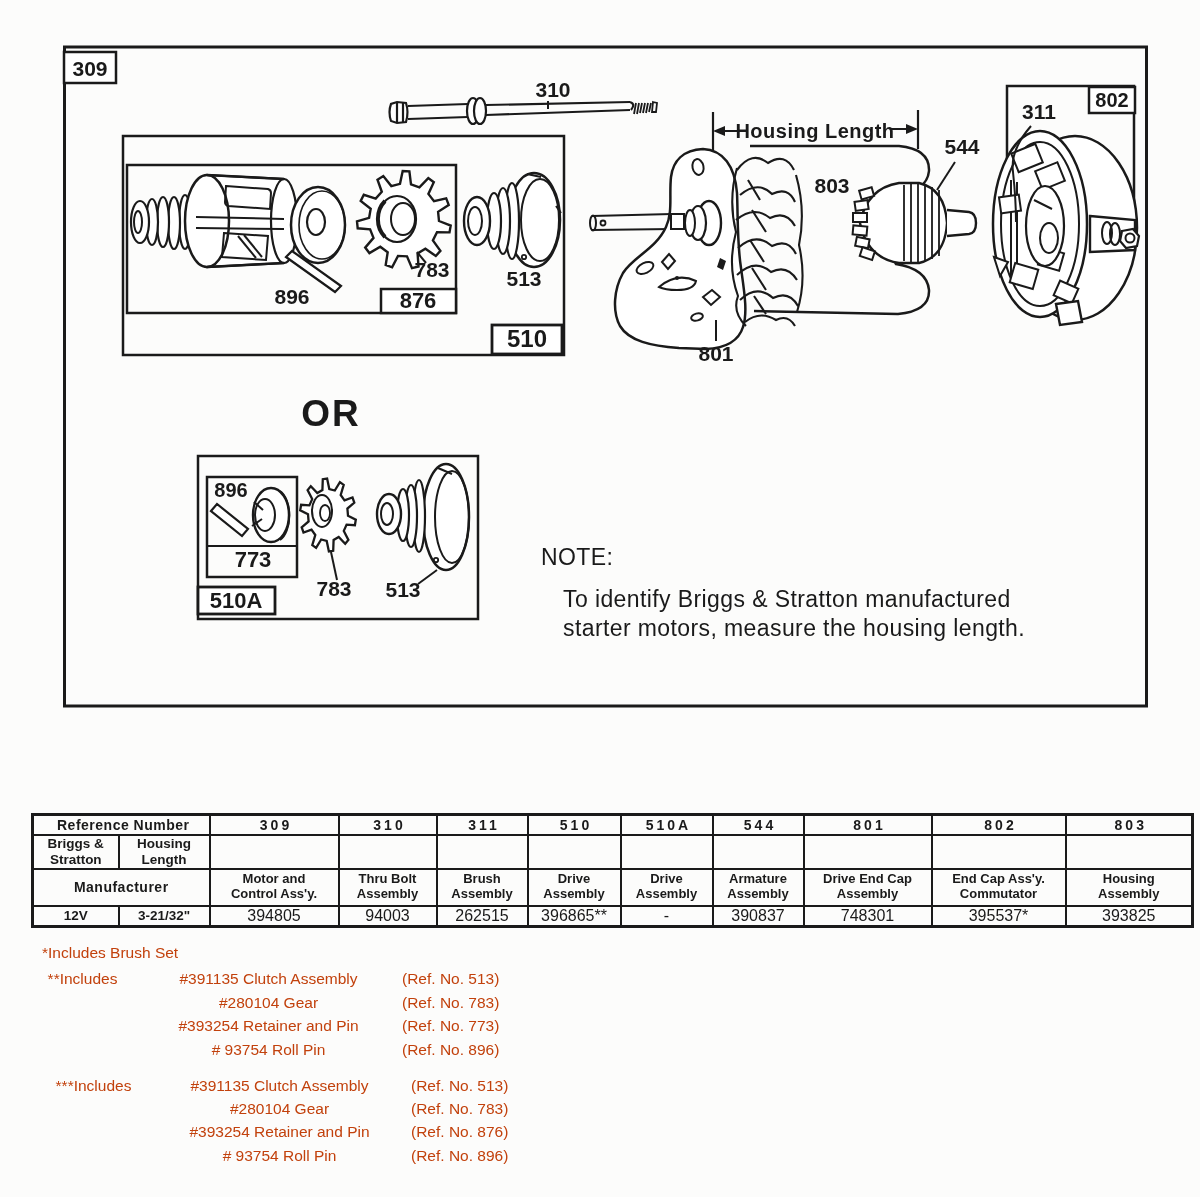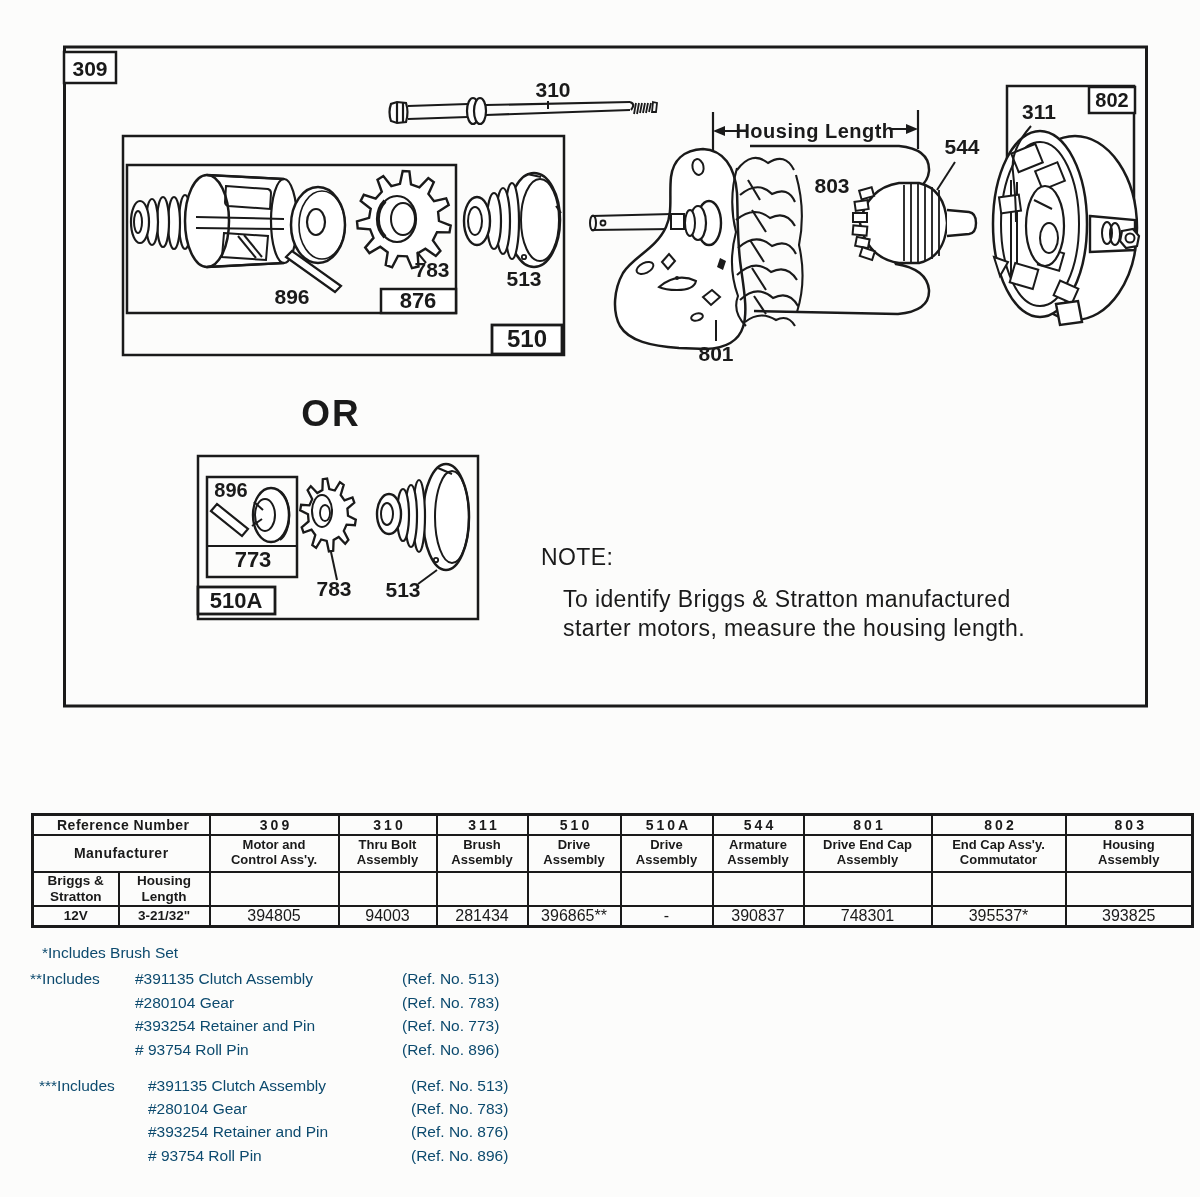--- a/index.html
+++ b/index.html
@@ -18,21 +18,21 @@
   table.parts{position:absolute;left:31px;top:813px;border-collapse:collapse;table-layout:fixed;border:3px solid #1a1a1a;}
   .parts td,.parts th{border:2px solid #1a1a1a;text-align:center;vertical-align:middle;padding:0 2px;white-space:pre-line;line-height:1.15;overflow:hidden;}
   .refrow th{font-size:14px;font-weight:700;letter-spacing:3px;padding-left:6px;}
   th.refhead{letter-spacing:.5px;}
   .partname{font-size:13px;font-weight:700;}
   .mfr{font-size:14px;font-weight:700;letter-spacing:.5px;}
   .brand{font-size:13.5px;font-weight:700;}
   .vrow td{font-size:16px;font-weight:400;}
   .vrow td.vh{font-weight:700;font-size:13.5px;}
   
-  .fn{position:absolute;font-size:15.5px;color:#0c4a6e;}
+  .fn{position:absolute;font-size:15.5px;color:#c2410c;text-align:center;}
   .fn1{left:42px;top:944px;}
   .fngrid{display:grid;}
   .fn2{left:30px;top:967px;grid-template-columns:105px 267px auto;line-height:23.5px;}
   .fn3{left:27px;top:1074px;grid-template-columns:109px 263px auto;line-height:23.2px;margin-left:12px;}
 </style>
 </head>
 <body>
 
 <div class="stage">
 
@@ -287,62 +287,62 @@
     <th>309</th>
     <th>310</th>
     <th>311</th>
     <th>510</th>
     <th>510A</th>
     <th>544</th>
     <th>801</th>
     <th>802</th>
     <th>803</th>
   </tr>
-  <tr style="height:37px">
-    <td colspan="2" class="mfr">Manufacturer</td>
-    <td class="partname">Motor and
-Control Ass'y.</td>
-    <td class="partname">Thru Bolt
-Assembly</td>
-    <td class="partname">Brush
-Assembly</td>
-    <td class="partname">Drive
-Assembly</td>
-    <td class="partname">Drive
-Assembly</td>
-    <td class="partname">Armature
-Assembly</td>
-    <td class="partname">Drive End Cap
-Assembly</td>
-    <td class="partname">End Cap Ass'y.
-Commutator</td>
-    <td class="partname">Housing
-Assembly</td>
-  </tr>
   <tr style="height:34px">
     <td class="brand">Briggs &amp;
 Stratton</td>
     <td class="brand">Housing
 Length</td>
     <td></td>
           <td></td>
           <td></td>
     <td></td>
           <td></td>
           <td></td>
     <td></td>
           <td></td>
           <td></td>
   </tr>
+  <tr style="height:37px">
+    <td colspan="2" class="mfr">Manufacturer</td>
+    <td class="partname">Motor and
+Control Ass'y.</td>
+    <td class="partname">Thru Bolt
+Assembly</td>
+    <td class="partname">Brush
+Assembly</td>
+    <td class="partname">Drive
+Assembly</td>
+    <td class="partname">Drive
+Assembly</td>
+    <td class="partname">Armature
+Assembly</td>
+    <td class="partname">Drive End Cap
+Assembly</td>
+    <td class="partname">End Cap Ass'y.
+Commutator</td>
+    <td class="partname">Housing
+Assembly</td>
+  </tr>
   <tr class="vrow" style="height:14px">
     <td class="vh">12V</td>
     <td class="vh">3-21/32"</td>
     <td>394805</td>
     <td>94003</td>
-    <td>281434</td>
+    <td>262515</td>
     <td>396865**</td>
     <td>-</td>
     <td>390837</td>
     <td>748301</td>
     <td>395537*</td>
     <td>393825</td>
   </tr>
 </tbody>
     </table>
 

